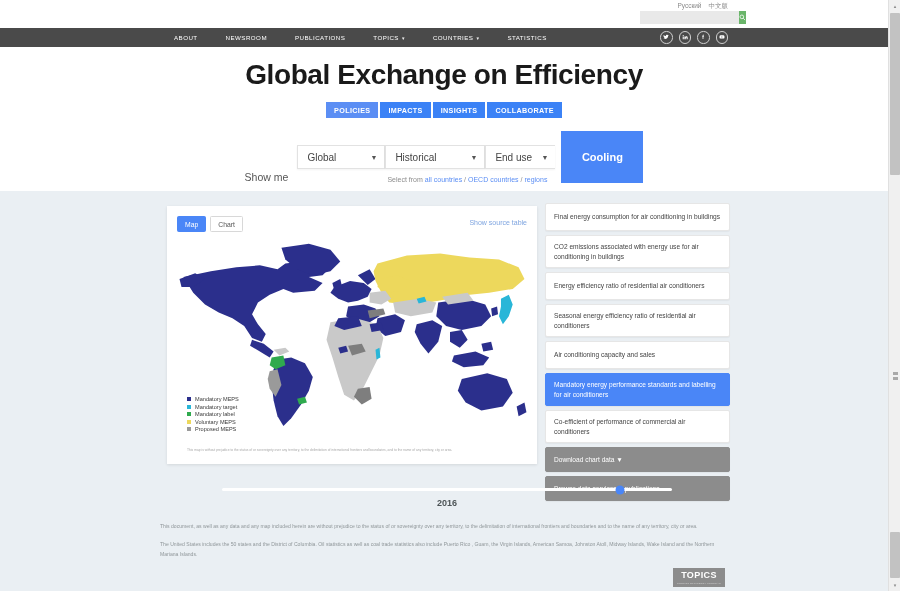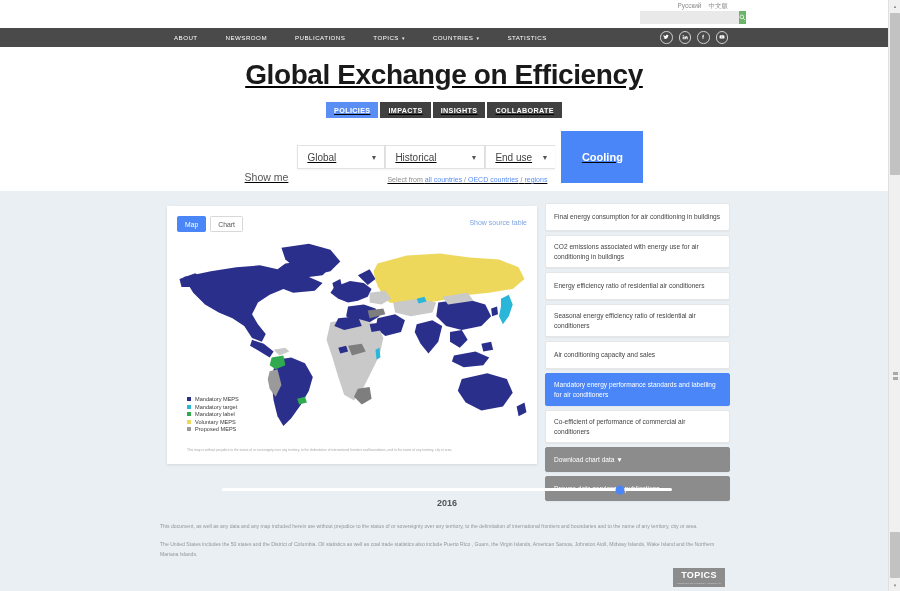--- a/index.html
+++ b/index.html
@@ -75,35 +75,34 @@
     border: 1px solid #cfcfcf; color: #ffffff;
     display: flex; align-items: center; justify-content: center;
     cursor: pointer;
   }
   .soc svg { width: 6px; height: 6px; fill: #ffffff; }
 
   
   .hero {
     position: absolute; left: 0; top: 47px; width: 888px; height: 144px;
     background: #ffffff;
-    text-decoration: underline;
   }
   .hero-title {
     text-align: center; font-size: 28px; font-weight: 700; color: #1a1a1a;
     letter-spacing: -0.4px; padding-top: 12px;
   }
   .pills {
     display: flex; justify-content: center; gap: 2px; margin-top: 11px;
   }
   .pill {
     font-size: 7.2px; font-weight: 700; letter-spacing: 0.35px;
     color: #ffffff; padding: 3.5px 8px; cursor: pointer;
   }
   .pill.active { background: #5b8ef4; }
-  .pill.dim { background: #404040; }
+  .pill.dim { background: #3b82f6; }
 
   
   .filterrow {
     display: flex; justify-content: center; align-items: flex-end;
     margin-top: 13px; gap: 0;
   }
   .showme-label {
     font-size: 10.5px; color: #555; padding-top: 6px; margin-right: 9px;
   }
   .sel {

